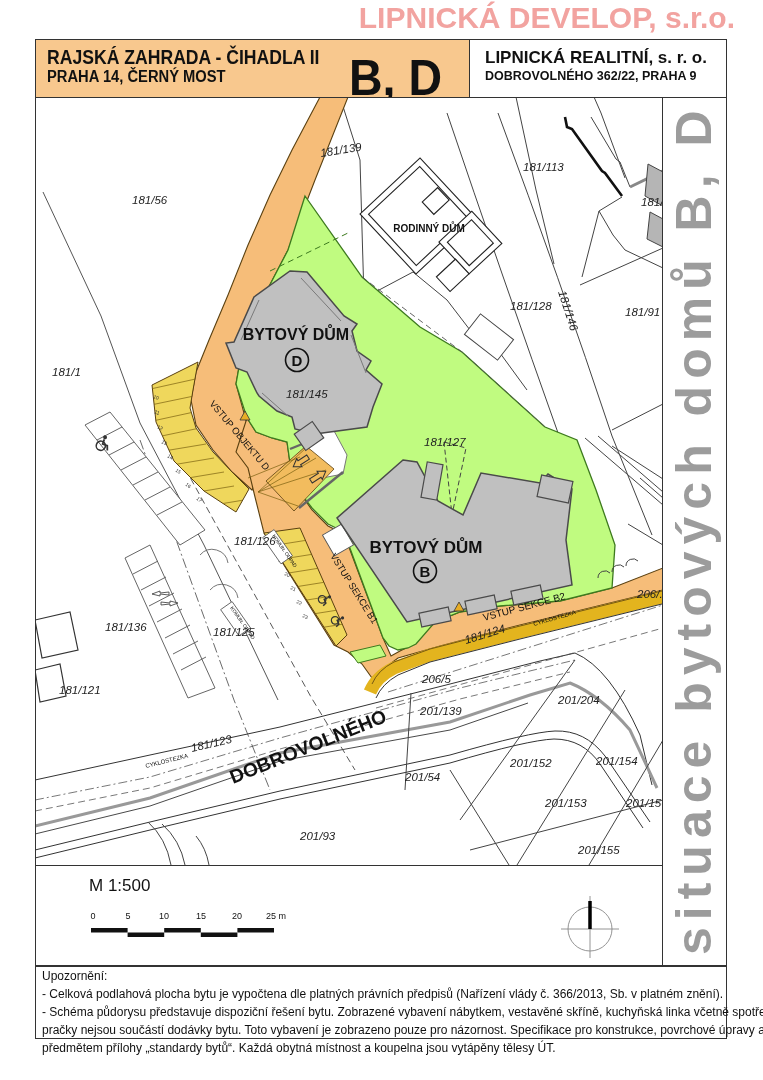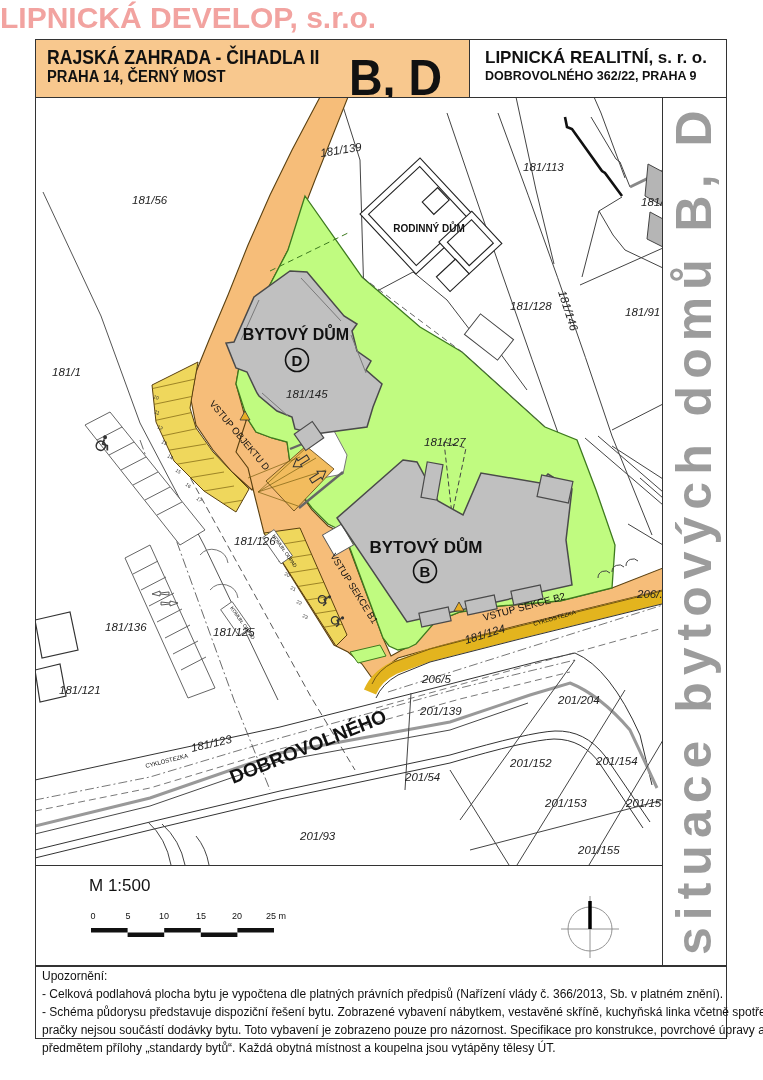--- a/index.html
+++ b/index.html
@@ -2,21 +2,21 @@
 <html><head>
 <meta charset="utf-8">
 <style>
   html,body{margin:0;padding:0;}
   body{width:763px;height:1080px;background:#fff;font-family:"Liberation Sans",sans-serif;position:relative;overflow:hidden;}
   .abs{position:absolute;}
 </style>
 </head>
 <body>
 
-<div class="abs" style="left:0;top:1px;width:735px;font-size:30px;font-weight:bold;color:#f2a3a0;">LIPNICKÁ DEVELOP, s.r.o.</div>
+<div class="abs" style="left:0;top:1px;width:735px;text-align:right;font-size:30px;font-weight:bold;color:#f2a3a0;">LIPNICKÁ DEVELOP, s.r.o.</div>
 
 <div class="abs" style="left:35px;top:39px;width:434px;height:57px;background:#f8c88e;border:1px solid #333;border-right:none;"></div>
 
 <div class="abs" style="left:469px;top:39px;width:256px;height:57px;background:#fff;border:1px solid #333;"></div>
 
 <div class="abs" style="left:47px;top:46px;font-size:20px;font-weight:bold;color:#111;transform:scaleX(.88);transform-origin:left;">RAJSKÁ ZAHRADA - ČIHADLA II</div>
 
 <div class="abs" style="left:47px;top:68px;font-size:16px;font-weight:bold;color:#111;transform:scaleX(.92);transform-origin:left;">PRAHA 14, ČERNÝ MOST</div>
 
 <div class="abs" style="left:349px;top:53px;font-size:50px;line-height:50px;font-weight:bold;color:#111;transform:scaleX(.93);transform-origin:left;">B, D</div>

